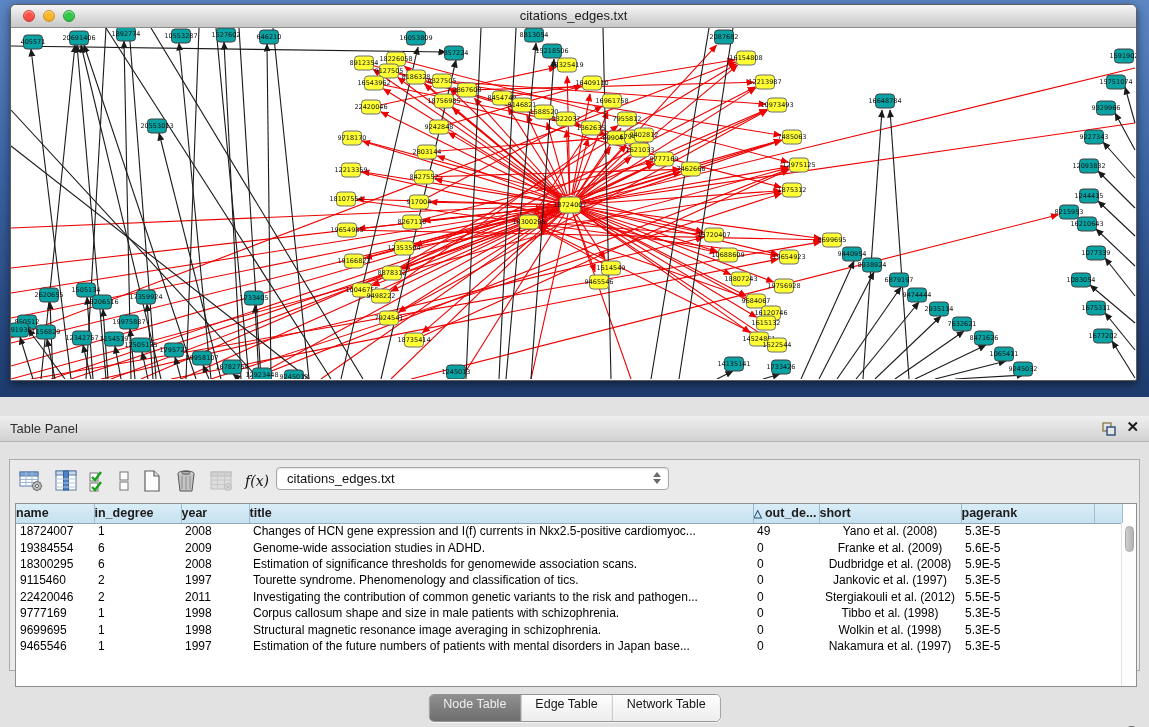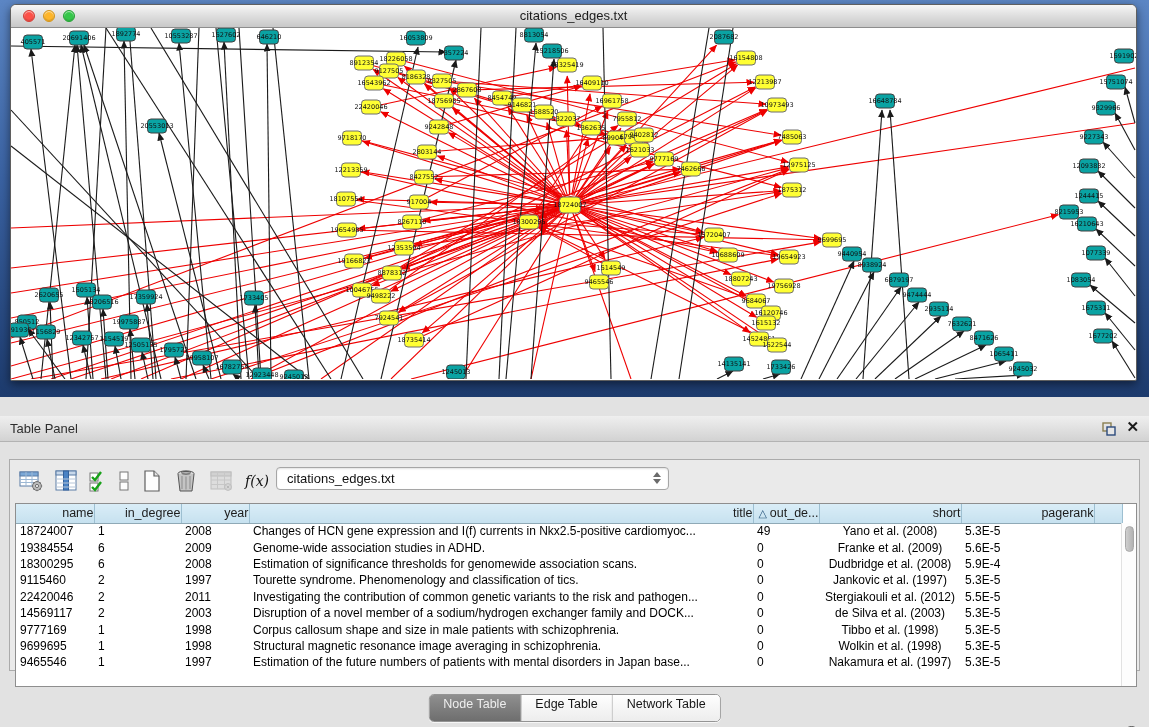--- a/index.html
+++ b/index.html
@@ -42,21 +42,21 @@
     font-size:13px; color:#111; line-height:21px; padding-left:10px; cursor:pointer; }
   .spinner { position:absolute; right:7px; top:4px; display:flex; flex-direction:column; gap:2px; }
   .spinner i { width:0; height:0; border-left:4px solid transparent; border-right:4px solid transparent; }
   .spinner .up { border-bottom:5px solid #6b6b6b; }
   .spinner .dn { border-top:5px solid #6b6b6b; }
 
   .table-wrap { position:absolute; left:5px; top:43px; width:1122px; height:184px;
     background:#fff; border:1px solid #8e8e8e; overflow:hidden; }
   table { border-collapse:collapse; table-layout:fixed; width:1107px; }
   th { height:19px; background:linear-gradient(180deg,#d9edf7,#c6e1ef); border-right:1px solid #9dbfd1;
-    border-bottom:1px solid #8fa9b6; font-size:12.5px; font-weight:normal; color:#1c1c1c; text-align:right;
+    border-bottom:1px solid #8fa9b6; font-size:12.5px; font-weight:bold; color:#1c1c1c; text-align:left;
     overflow:hidden; white-space:nowrap; }
   th .sort { color:#27557c; margin-right:3px; font-size:11px; }
   td { height:16.4px; font-size:12px; color:#000; padding:0 4px; white-space:nowrap; overflow:hidden; }
   td.c { text-align:center; }
   .vscroll { position:absolute; right:0; top:19px; bottom:0; width:15px; background:#fdfdfd; border-left:1px solid #e2e2e2; }
   .vthumb { position:absolute; left:3px; top:3px; width:9px; height:26px; border-radius:5px;
     background:linear-gradient(90deg,#cfcfcf,#b2b2b2); border:1px solid #a8a8a8; }
 
   .tabs { position:absolute; top:278px; left:50%; transform:translateX(-50%); display:flex;
     border:1px solid #949494; border-radius:5px; overflow:hidden; background:#fff;
@@ -879,51 +879,41 @@
               <td>5.6E-5</td>
               <td></td>
             </tr>
             <tr>
               <td>18300295</td>
               <td>6</td>
               <td>2008</td>
               <td>Estimation of significance thresholds for genomewide association scans.</td>
               <td>0</td>
               <td class="c">Dudbridge et al. (2008)</td>
-              <td>5.9E-4</td>
+              <td>5.9E-5</td>
               <td></td>
             </tr>
             <tr>
               <td>9115460</td>
               <td>2</td>
               <td>1997</td>
               <td>Tourette syndrome. Phenomenology and classification of tics.</td>
               <td>0</td>
               <td class="c">Jankovic et al. (1997)</td>
               <td>5.3E-5</td>
               <td></td>
             </tr>
             <tr>
               <td>22420046</td>
               <td>2</td>
               <td>2011</td>
               <td>Investigating the contribution of common genetic variants to the risk and pathogen...</td>
               <td>0</td>
               <td class="c">Stergiakouli et al. (2012)</td>
               <td>5.5E-5</td>
-              <td></td>
-            </tr>
-            <tr>
-              <td>14569117</td>
-              <td>2</td>
-              <td>2003</td>
-              <td>Disruption of a novel member of a sodium/hydrogen exchanger family and DOCK...</td>
-              <td>0</td>
-              <td class="c">de Silva et al. (2003)</td>
-              <td>5.3E-5</td>
               <td></td>
             </tr>
             <tr>
               <td>9777169</td>
               <td>1</td>
               <td>1998</td>
               <td>Corpus callosum shape and size in male patients with schizophrenia.</td>
               <td>0</td>
               <td class="c">Tibbo et al. (1998)</td>
               <td>5.3E-5</td>

